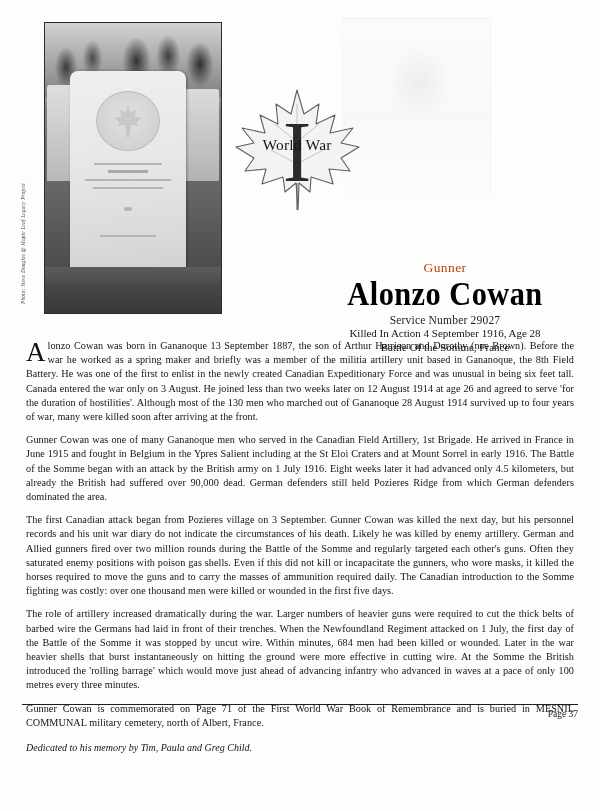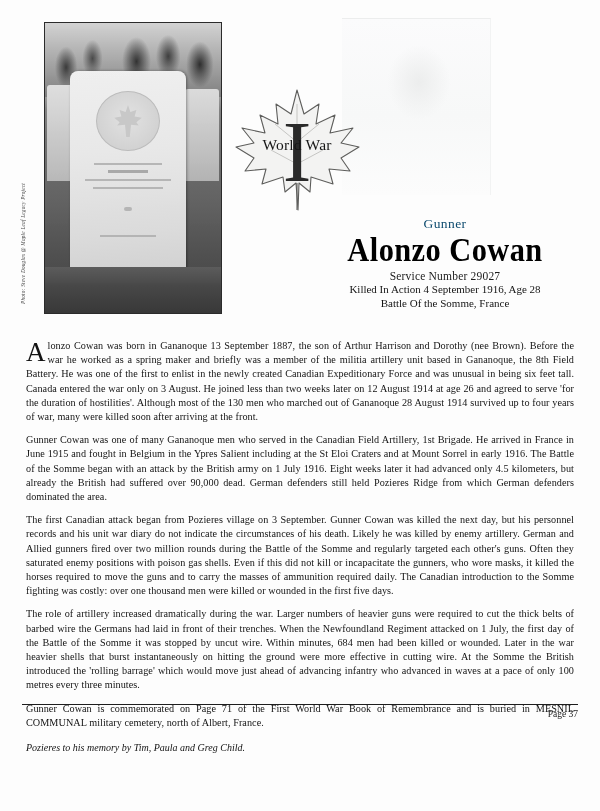--- a/index.html
+++ b/index.html
@@ -181,22 +181,23 @@
   
   #name-block {
     position: absolute;
     left: 300px; top: 216px;
     width: 290px;
     text-align: center;
   }
   #rank-label {
     font-size: 13.5px;
     letter-spacing: .4px;
-    color: #0c4a6e;
+    color: #c2410c;
     margin-bottom: 1px;
+    margin-top: 44px;
   }
   #soldier-name {
     font-family: "Liberation Serif", serif;
     font-weight: 700;
     font-size: 33px;
     line-height: 34px;
     letter-spacing: .5px;
     color: #000000;
     transform: scaleX(.92);
     margin: 1px 0 3px 0;
@@ -315,20 +316,20 @@
       <div>Battle Of the Somme, France</div>
     </div>
   </div>
 
   <div id="body-copy">
     <p class="para" id="para-first">Alonzo Cowan was born in Gananoque 13 September 1887, the son of Arthur Harrison and Dorothy (nee Brown). Before the war he worked as a spring maker and briefly was a member of the militia artillery unit based in Gananoque, the 8th Field Battery. He was one of the first to enlist in the newly created Canadian Expeditionary Force and was unusual in being six feet tall. Canada entered the war only on 3 August. He joined less than two weeks later on 12 August 1914 at age 26 and agreed to serve 'for the duration of hostilities'. Although most of the 130 men who marched out of Gananoque 28 August 1914 survived up to four years of war, many were killed soon after arriving at the front.</p>
     <p class="para">Gunner Cowan was one of many Gananoque men who served in the Canadian Field Artillery, 1st Brigade. He arrived in France in June 1915 and fought in Belgium in the Ypres Salient including at the St Eloi Craters and at Mount Sorrel in early 1916. The Battle of the Somme began with an attack by the British army on 1 July 1916. Eight weeks later it had advanced only 4.5 kilometers, but already the British had suffered over 90,000 dead. German defenders still held Pozieres Ridge from which German defenders dominated the area.</p>
     <p class="para">The first Canadian attack began from Pozieres village on 3 September. Gunner Cowan was killed the next day, but his personnel records and his unit war diary do not indicate the circumstances of his death. Likely he was killed by enemy artillery. German and Allied gunners fired over two million rounds during the Battle of the Somme and regularly targeted each other's guns. Often they saturated enemy positions with poison gas shells. Even if this did not kill or incapacitate the gunners, who wore masks, it killed the horses required to move the guns and to carry the masses of ammunition required daily. The Canadian introduction to the Somme fighting was costly: over one thousand men were killed or wounded in the first five days.</p>
     <p class="para">The role of artillery increased dramatically during the war. Larger numbers of heavier guns were required to cut the thick belts of barbed wire the Germans had laid in front of their trenches. When the Newfoundland Regiment attacked on 1 July, the first day of the Battle of the Somme it was stopped by uncut wire. Within minutes, 684 men had been killed or wounded. Later in the war heavier shells that burst instantaneously on hitting the ground were more effective in cutting wire. At the Somme the British introduced the 'rolling barrage' which would move just ahead of advancing infantry who advanced in waves at a pace of only 100 metres every three minutes.</p>
     <p class="para">Gunner Cowan is commemorated on Page 71 of the First World War Book of Remembrance and is buried in MESNIL COMMUNAL military cemetery, north of Albert, France.</p>
-    <div id="dedication">Pozieres to his memory by Tim, Paula and Greg Child.</div>
+    <div id="dedication">Dedicated to his memory by Tim, Paula and Greg Child.</div>
   </div>
 
   <div id="footer-rule"></div>
   <div id="page-number">Page 37</div>
 
 
 </div>
 
 </body></html>

